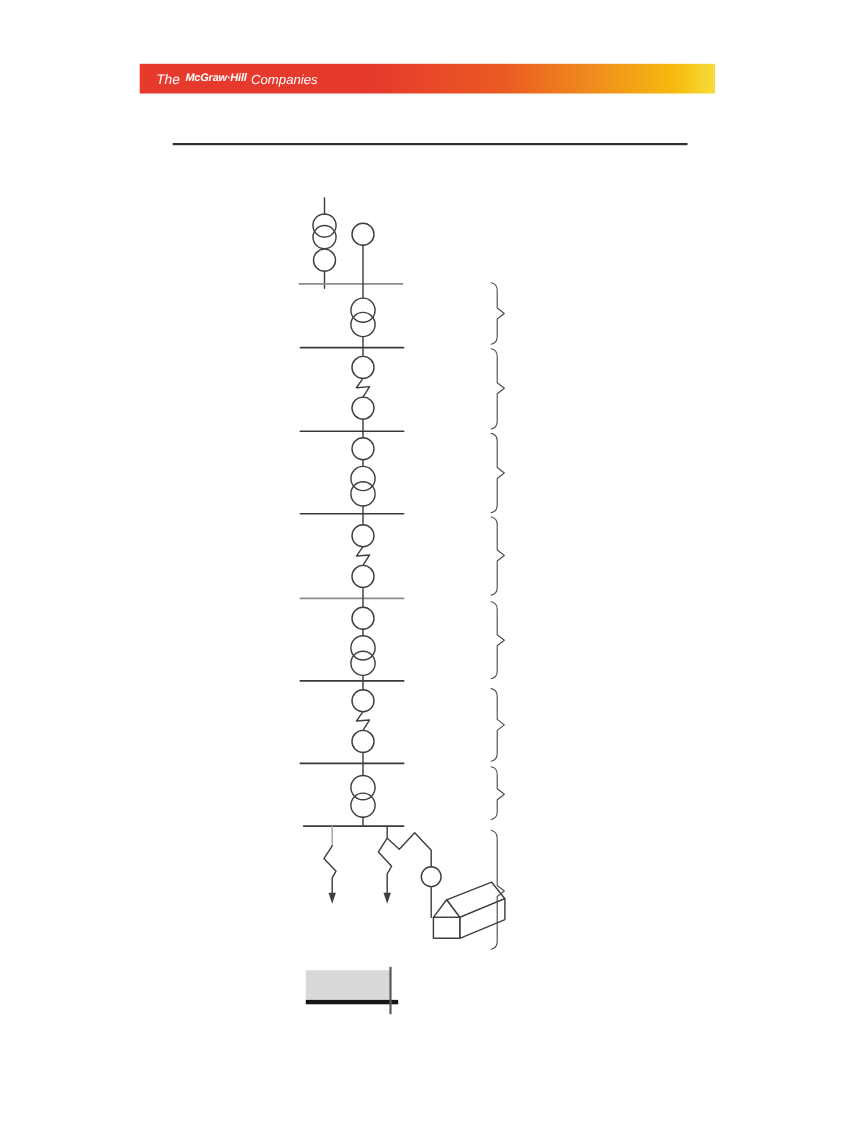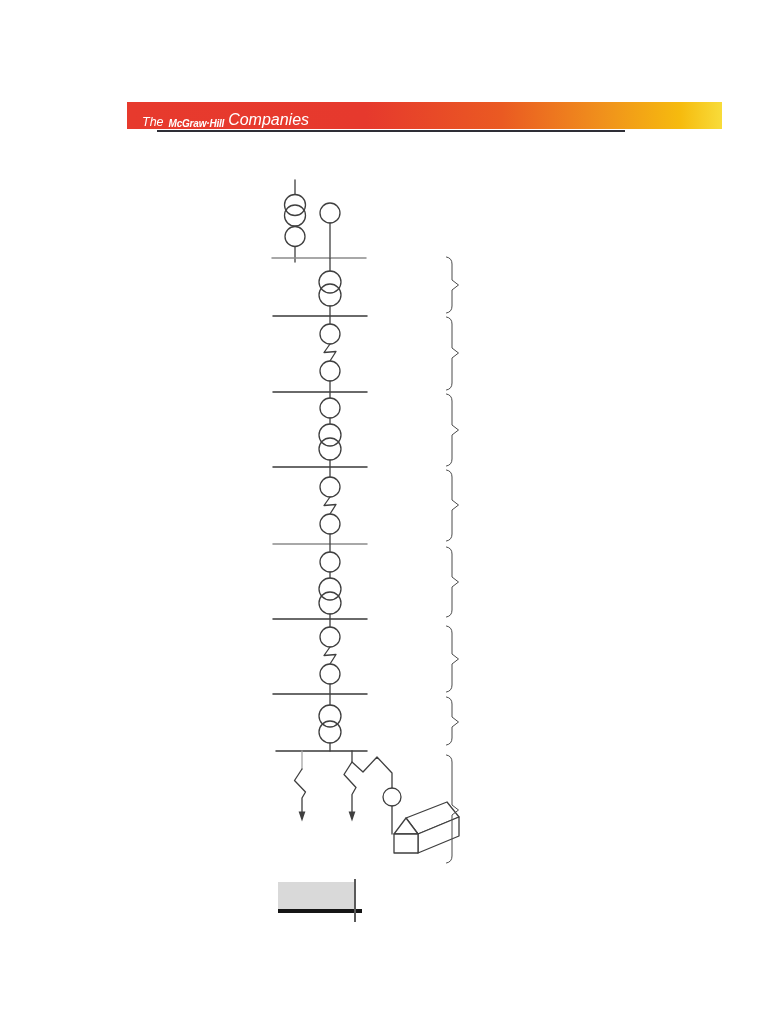--- a/index.html
+++ b/index.html
@@ -1,28 +1,28 @@
 <!DOCTYPE html>
 <html><head>
 <meta charset="utf-8">
 <style>
   html,body{margin:0;padding:0;}
   body{
     width:781px;height:1024px;position:relative;background:#ffffff;
     font-family:"Liberation Sans", sans-serif;overflow:hidden;
   }
   .banner{
-    position:absolute;left:127px;top:58px;width:595px;height:27px;
+    position:absolute;left:127px;top:58px;width:523px;height:27px;
     background:linear-gradient(90deg,#e73a2d 0%,#e6392d 40%,#ea5a22 63%,#f0911c 80%,#f6bb0e 93%,#f8dc3a 100%);
-    display:flex;align-items:flex-end;padding-left:15px;box-sizing:border-box;margin-top:44px;
+    display:flex;align-items:center;padding-left:15px;box-sizing:border-box;
   }
   .banner .t{color:#ffffff;font-style:italic;white-space:pre;}
   .banner .pre{font-size:12.5px;}
   .banner .brand{font-size:10px;font-weight:bold;letter-spacing:-0.2px;padding:0 4px 0 5px;}
-  .banner .suf{font-size:16px;}
+  .banner .suf{font-size:12px;}
   .title-rule{
     position:absolute;left:157px;top:130px;width:468px;height:2px;background:#2e2e36;
   }
   svg.diagram{position:absolute;left:0;top:0;}
   .fbox{position:absolute;left:278px;top:882px;width:77px;height:29px;background:#d9d9d9;}
   .fbox-rule{position:absolute;left:278px;top:909px;width:84px;height:4px;background:#151515;}
   .fbox-vline{position:absolute;left:354px;top:879px;width:2px;height:43px;background:#5a5a5a;}
 </style>
 </head>
 <body>

